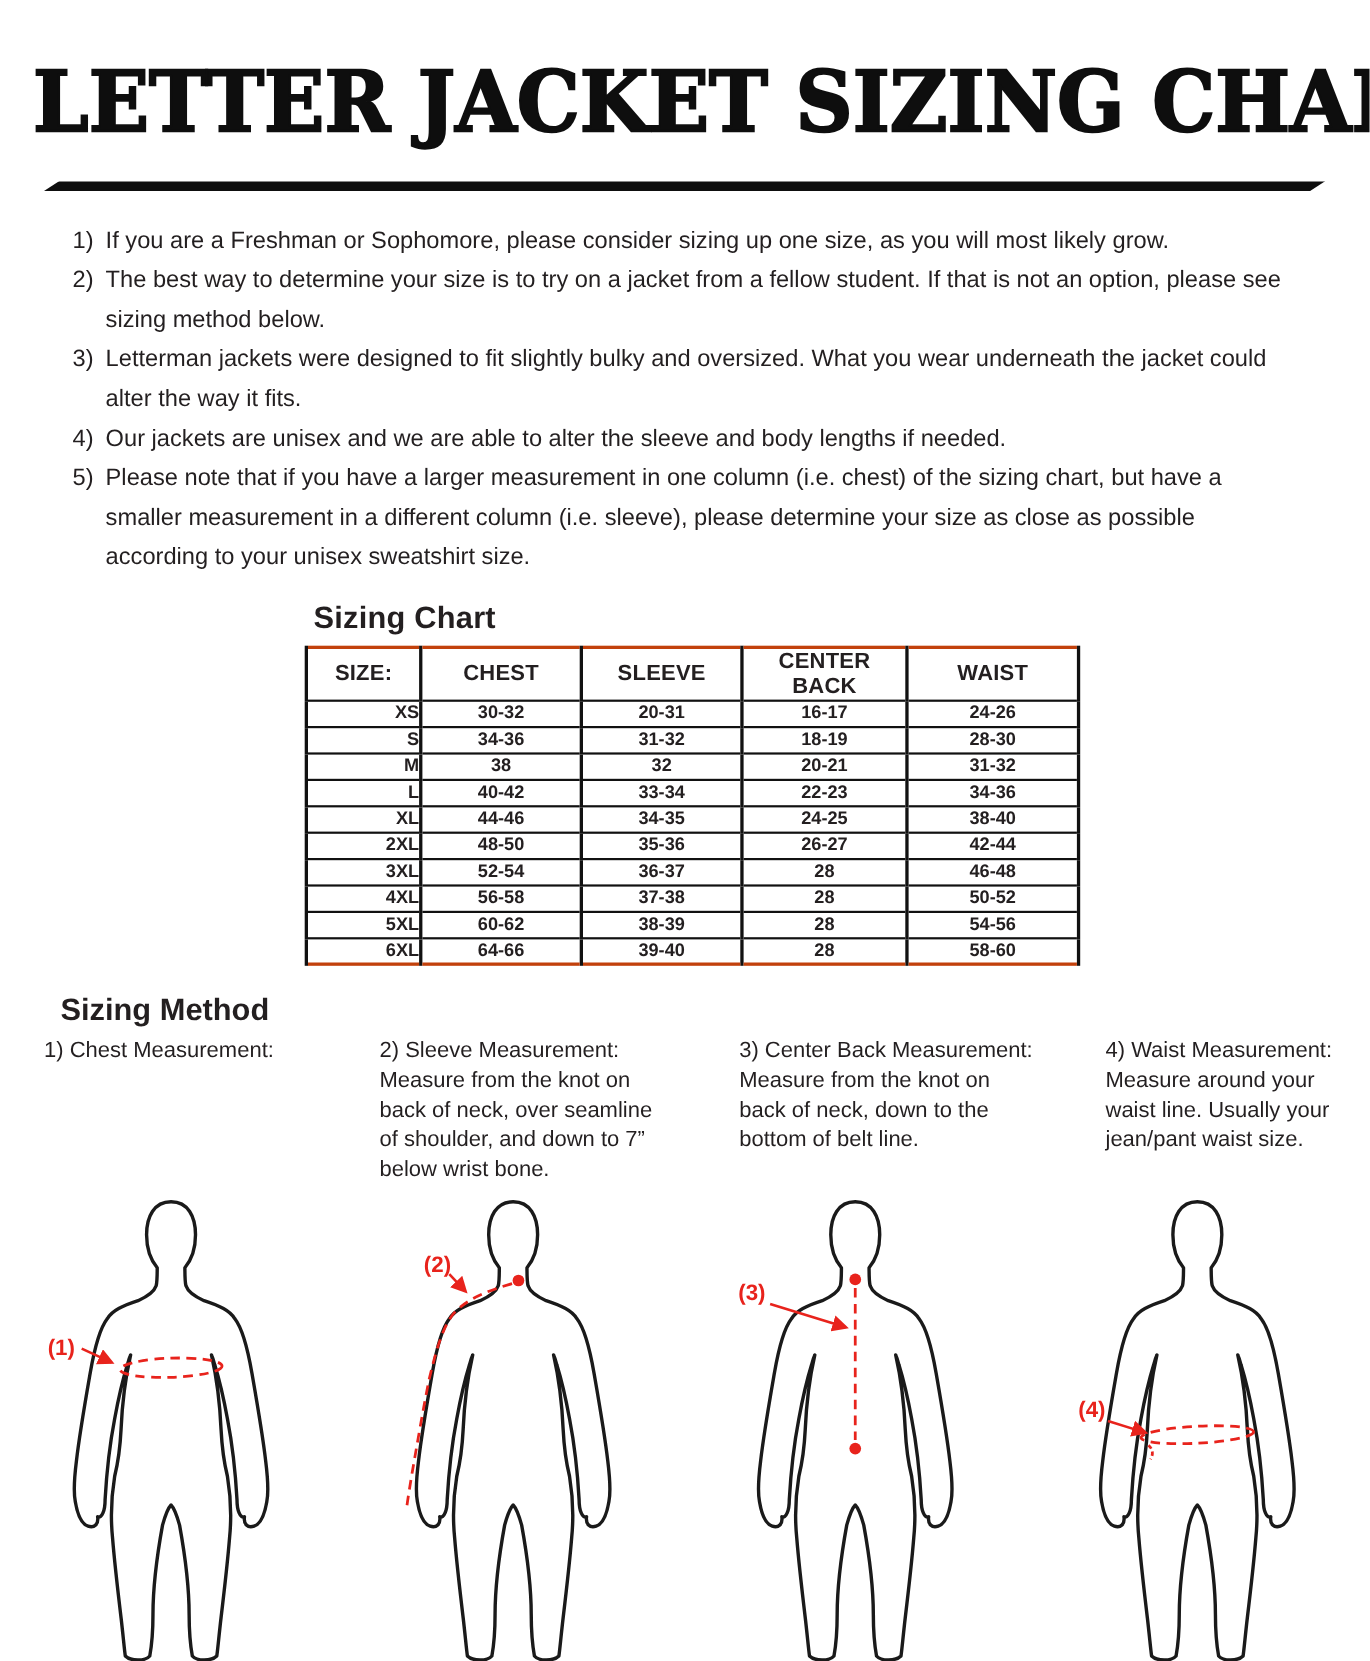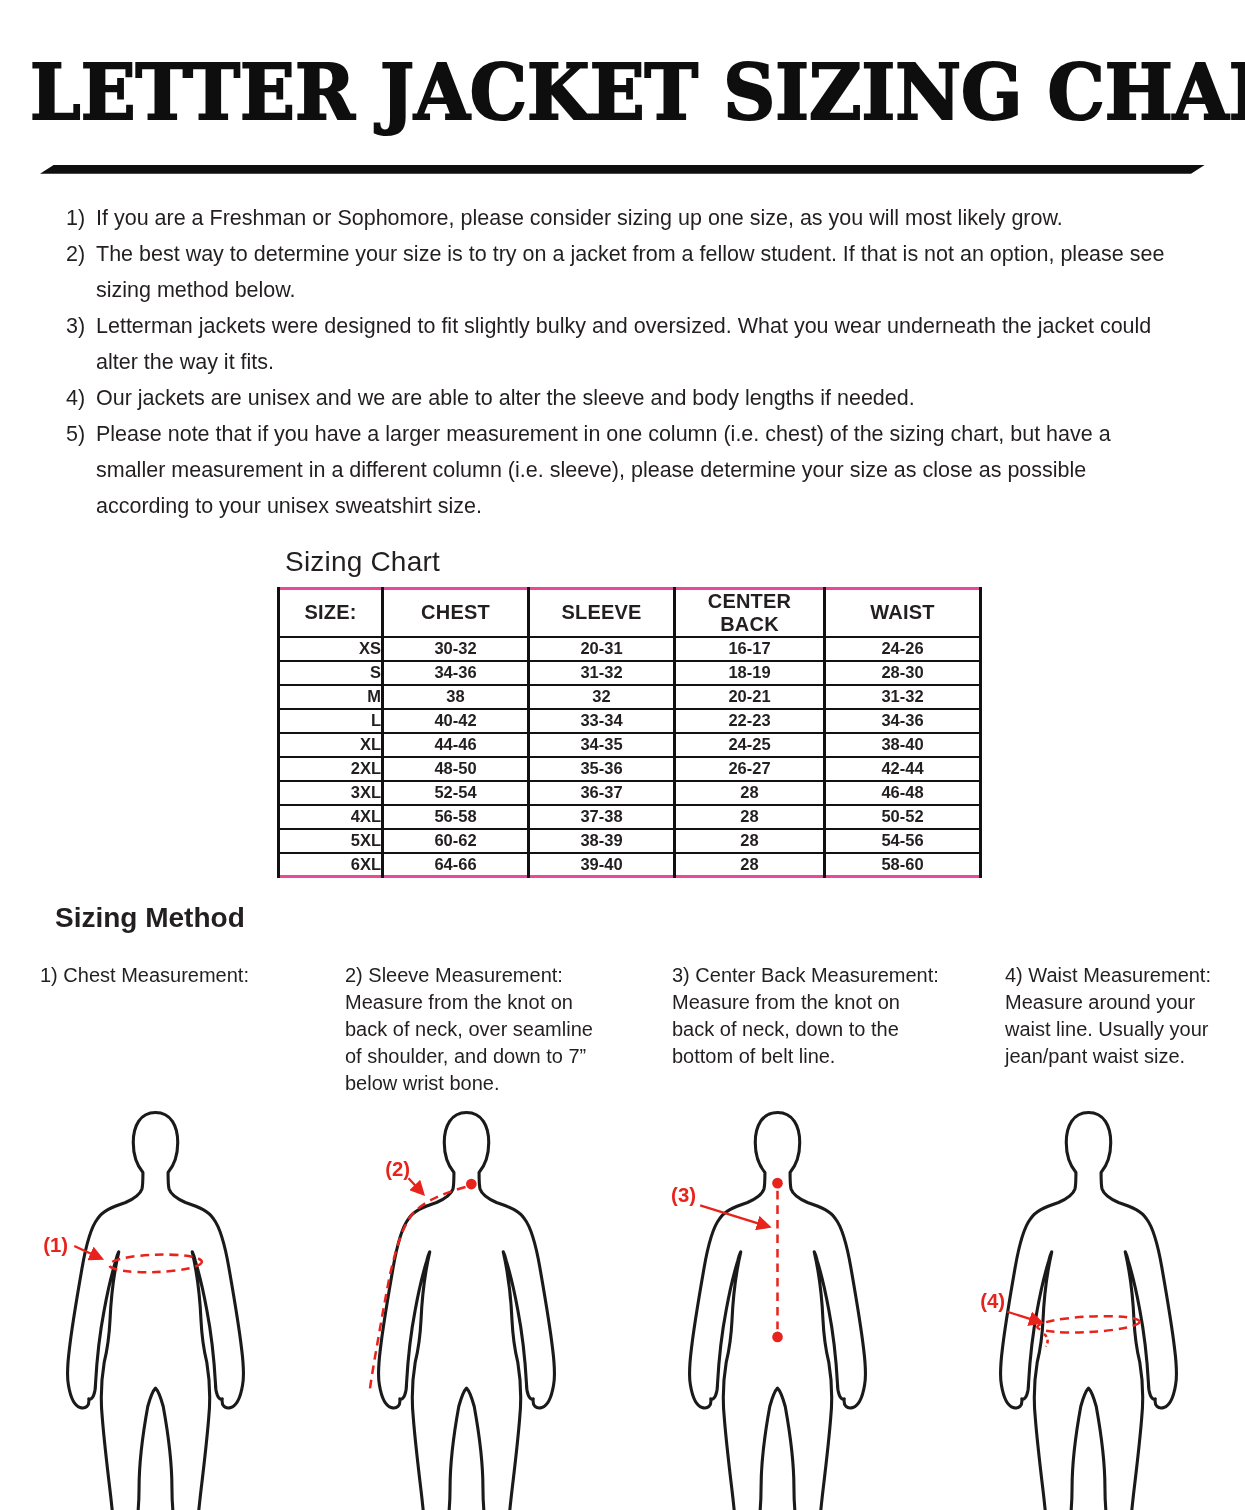--- a/index.html
+++ b/index.html
@@ -20,35 +20,35 @@
     margin:34px 40px 0; height:9px; background:#0e0e0e;
     clip-path:polygon(14px 0, 100% 0, calc(100% - 14px) 100%, 0 100%);
   }
   
   .notes { margin:26px 60px 0 66px; max-width:1108px; font-size:21.5px; line-height:36px; }
   .note { display:flex; }
   .note-num { flex:0 0 30px; }
   .note-text { flex:1; }
   
   .chart-section { margin:22px 0 0 277px; }
-  .chart-heading { font-size:28px; font-weight:normal; margin:0 0 9px 8px; letter-spacing:.2px; }
-  table.size-table { border-collapse:collapse; border:3px solid #ec4899; }
+  .chart-heading { font-size:28px; font-weight:bold; margin:0 0 9px 8px; letter-spacing:.2px; }
+  table.size-table { border-collapse:collapse; border:3px solid #c2410c; }
   .size-table th, .size-table td {
     border-top:2px solid #111; border-bottom:2px solid #111;
     border-left:3px solid #111; border-right:3px solid #111;
     text-align:center; font-weight:bold; padding:0;
   }
   .size-table th { font-size:20px; height:36px; letter-spacing:.2px; }
   .size-table td { font-size:16.5px; height:24px; }
   .size-table td.size-cell { text-align:right; padding-left:8px; }
   .col-size{width:104px} .col-chest{width:146px} .col-sleeve{width:146px}
   .col-back{width:150px} .col-waist{width:156px}
   
   .method-heading { margin:24px 0 0 55px; font-size:28px; font-weight:bold; }
-  .methods { display:flex; margin:28px 0 0 40px; }
+  .methods { display:flex; margin:8px 0 0 40px; }
   .method { font-size:20px; line-height:27px; }
   .method .m-body { max-width:250px; }
   .m1{flex:0 0 305px} .m2{flex:0 0 327px} .m3{flex:0 0 333px} .m4{flex:1}
   
   .figures { display:flex; margin-top:2px; }
   .figure { flex:0 0 311px; display:flex; justify-content:center; }
   .body-outline { fill:#ffffff; stroke:#1a1a1a; stroke-width:3.2; stroke-linejoin:round; stroke-linecap:round; }
   .red-dash { fill:none; stroke:#e8231c; stroke-width:2.6; stroke-dasharray:9 6; }
   .red-line { stroke:#e8231c; stroke-width:2.4; }
   .red-dot  { fill:#e8231c; }

